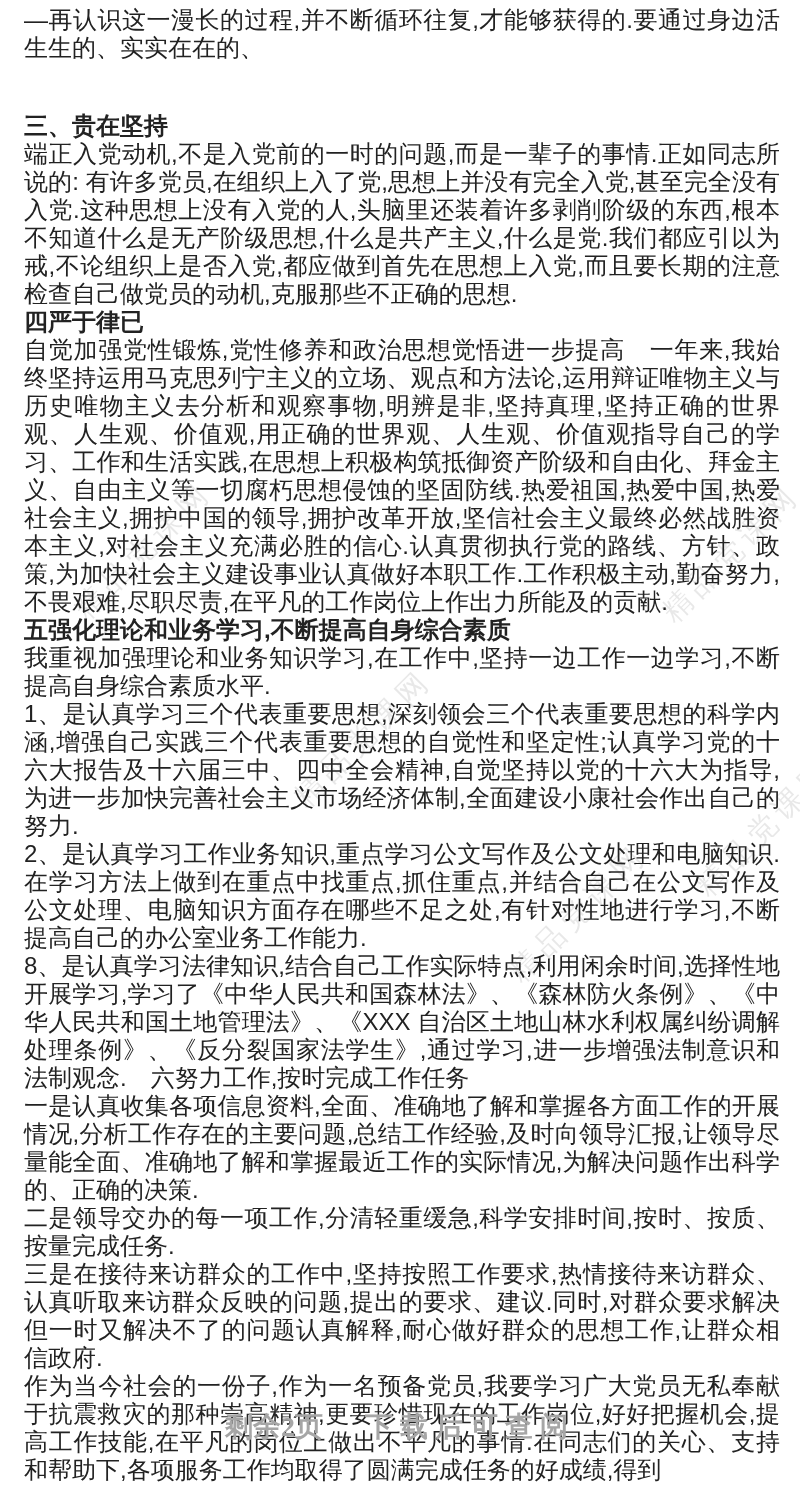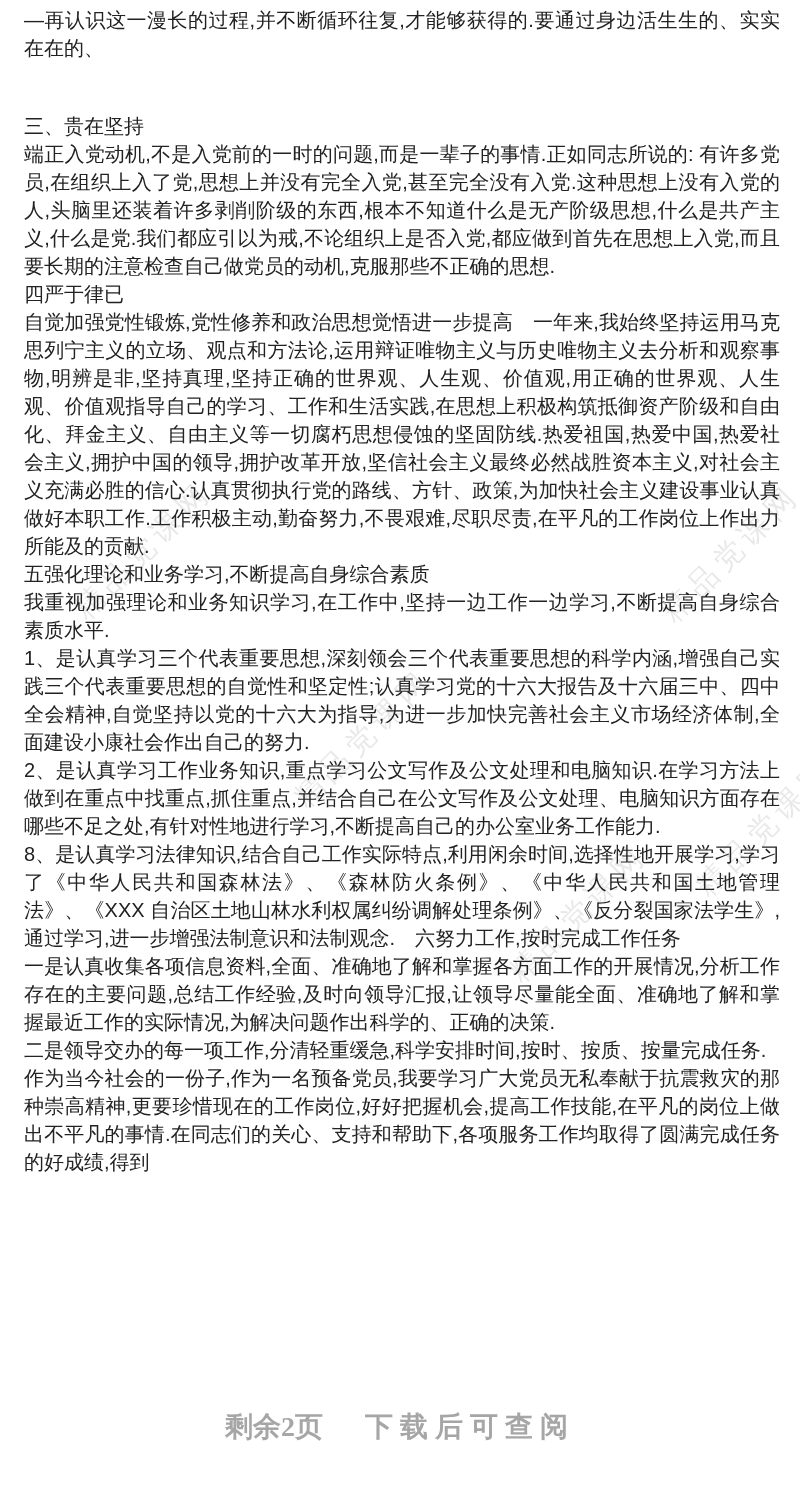--- a/index.html
+++ b/index.html
@@ -34,33 +34,33 @@
     letter-spacing: 6px;
     font-family: "Liberation Sans", sans-serif;
   }
   .content {
     position: absolute;
     left: 24px;
     top: 6px;
     width: 756px;
     z-index: 1;
     color: #222222;
-    font-size: 20px;
+    font-size: 24px;
     line-height: 28px;
     word-break: break-all;
     overflow-wrap: anywhere;
     text-align: justify;
     text-justify: inter-ideograph;
   }
   .content p {
     margin: 0;
     padding: 0;
   }
   .content p.heading {
-    font-weight: normal;
+    font-weight: bold;
   }
   .content p.gap-after {
     margin-bottom: 50px;
   }
   .footer {
     position: absolute;
     top: 1398px;
     left: 0;
     width: 800px;
     text-align: center;
@@ -93,18 +93,19 @@
       <p class="body">端正入党动机,不是入党前的一时的问题,而是一辈子的事情.正如同志所说的: 有许多党员,在组织上入了党,思想上并没有完全入党,甚至完全没有入党.这种思想上没有入党的人,头脑里还装着许多剥削阶级的东西,根本不知道什么是无产阶级思想,什么是共产主义,什么是党.我们都应引以为戒,不论组织上是否入党,都应做到首先在思想上入党,而且要长期的注意检查自己做党员的动机,克服那些不正确的思想.</p>
       <p class="heading">四严于律已</p>
       <p class="body">自觉加强党性锻炼,党性修养和政治思想觉悟进一步提高　一年来,我始终坚持运用马克思列宁主义的立场、观点和方法论,运用辩证唯物主义与历史唯物主义去分析和观察事物,明辨是非,坚持真理,坚持正确的世界观、人生观、价值观,用正确的世界观、人生观、价值观指导自己的学习、工作和生活实践,在思想上积极构筑抵御资产阶级和自由化、拜金主义、自由主义等一切腐朽思想侵蚀的坚固防线.热爱祖国,热爱中国,热爱社会主义,拥护中国的领导,拥护改革开放,坚信社会主义最终必然战胜资本主义,对社会主义充满必胜的信心.认真贯彻执行党的路线、方针、政策,为加快社会主义建设事业认真做好本职工作.工作积极主动,勤奋努力,不畏艰难,尽职尽责,在平凡的工作岗位上作出力所能及的贡献.</p>
       <p class="heading">五强化理论和业务学习,不断提高自身综合素质</p>
       <p class="body">我重视加强理论和业务知识学习,在工作中,坚持一边工作一边学习,不断提高自身综合素质水平.</p>
       <p class="body">1、是认真学习三个代表重要思想,深刻领会三个代表重要思想的科学内涵,增强自己实践三个代表重要思想的自觉性和坚定性;认真学习党的十六大报告及十六届三中、四中全会精神,自觉坚持以党的十六大为指导,为进一步加快完善社会主义市场经济体制,全面建设小康社会作出自己的努力.</p>
       <p class="body">2、是认真学习工作业务知识,重点学习公文写作及公文处理和电脑知识.在学习方法上做到在重点中找重点,抓住重点,并结合自己在公文写作及公文处理、电脑知识方面存在哪些不足之处,有针对性地进行学习,不断提高自己的办公室业务工作能力.</p>
       <p class="body">8、是认真学习法律知识,结合自己工作实际特点,利用闲余时间,选择性地开展学习,学习了《中华人民共和国森林法》、《森林防火条例》、《中华人民共和国土地管理法》、《XXX 自治区土地山林水利权属纠纷调解处理条例》、《反分裂国家法学生》,通过学习,进一步增强法制意识和法制观念.　六努力工作,按时完成工作任务</p>
       <p class="body">一是认真收集各项信息资料,全面、准确地了解和掌握各方面工作的开展情况,分析工作存在的主要问题,总结工作经验,及时向领导汇报,让领导尽量能全面、准确地了解和掌握最近工作的实际情况,为解决问题作出科学的、正确的决策.</p>
       <p class="body">二是领导交办的每一项工作,分清轻重缓急,科学安排时间,按时、按质、按量完成任务.</p>
+      <p class="body">三是在接待来访群众的工作中,坚持按照工作要求,热情接待来访群众、认真听取来访群众反映的问题,提出的要求、建议.同时,对群众要求解决但一时又解决不了的问题认真解释,耐心做好群众的思想工作,让群众相信政府.</p>
       <p class="body">作为当今社会的一份子,作为一名预备党员,我要学习广大党员无私奉献于抗震救灾的那种崇高精神,更要珍惜现在的工作岗位,好好把握机会,提高工作技能,在平凡的岗位上做出不平凡的事情.在同志们的关心、支持和帮助下,各项服务工作均取得了圆满完成任务的好成绩,得到</p>
     </div>
   <div class="footer">
     <span>剩余2页</span><span class="footer-right">下载后可查阅</span>
   </div>
 </div>
 
 </body></html>

